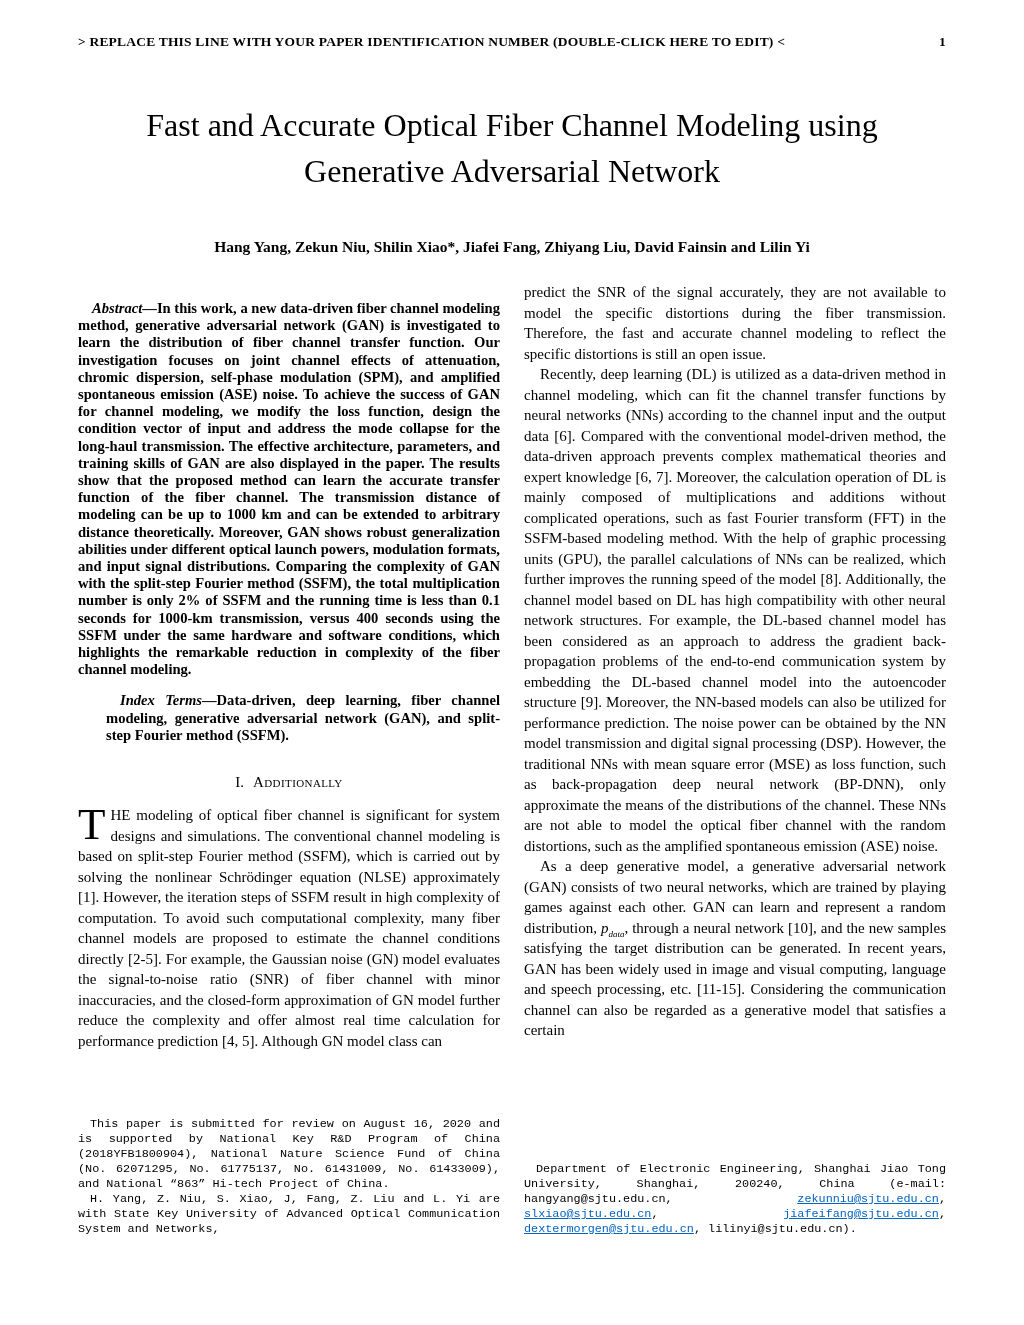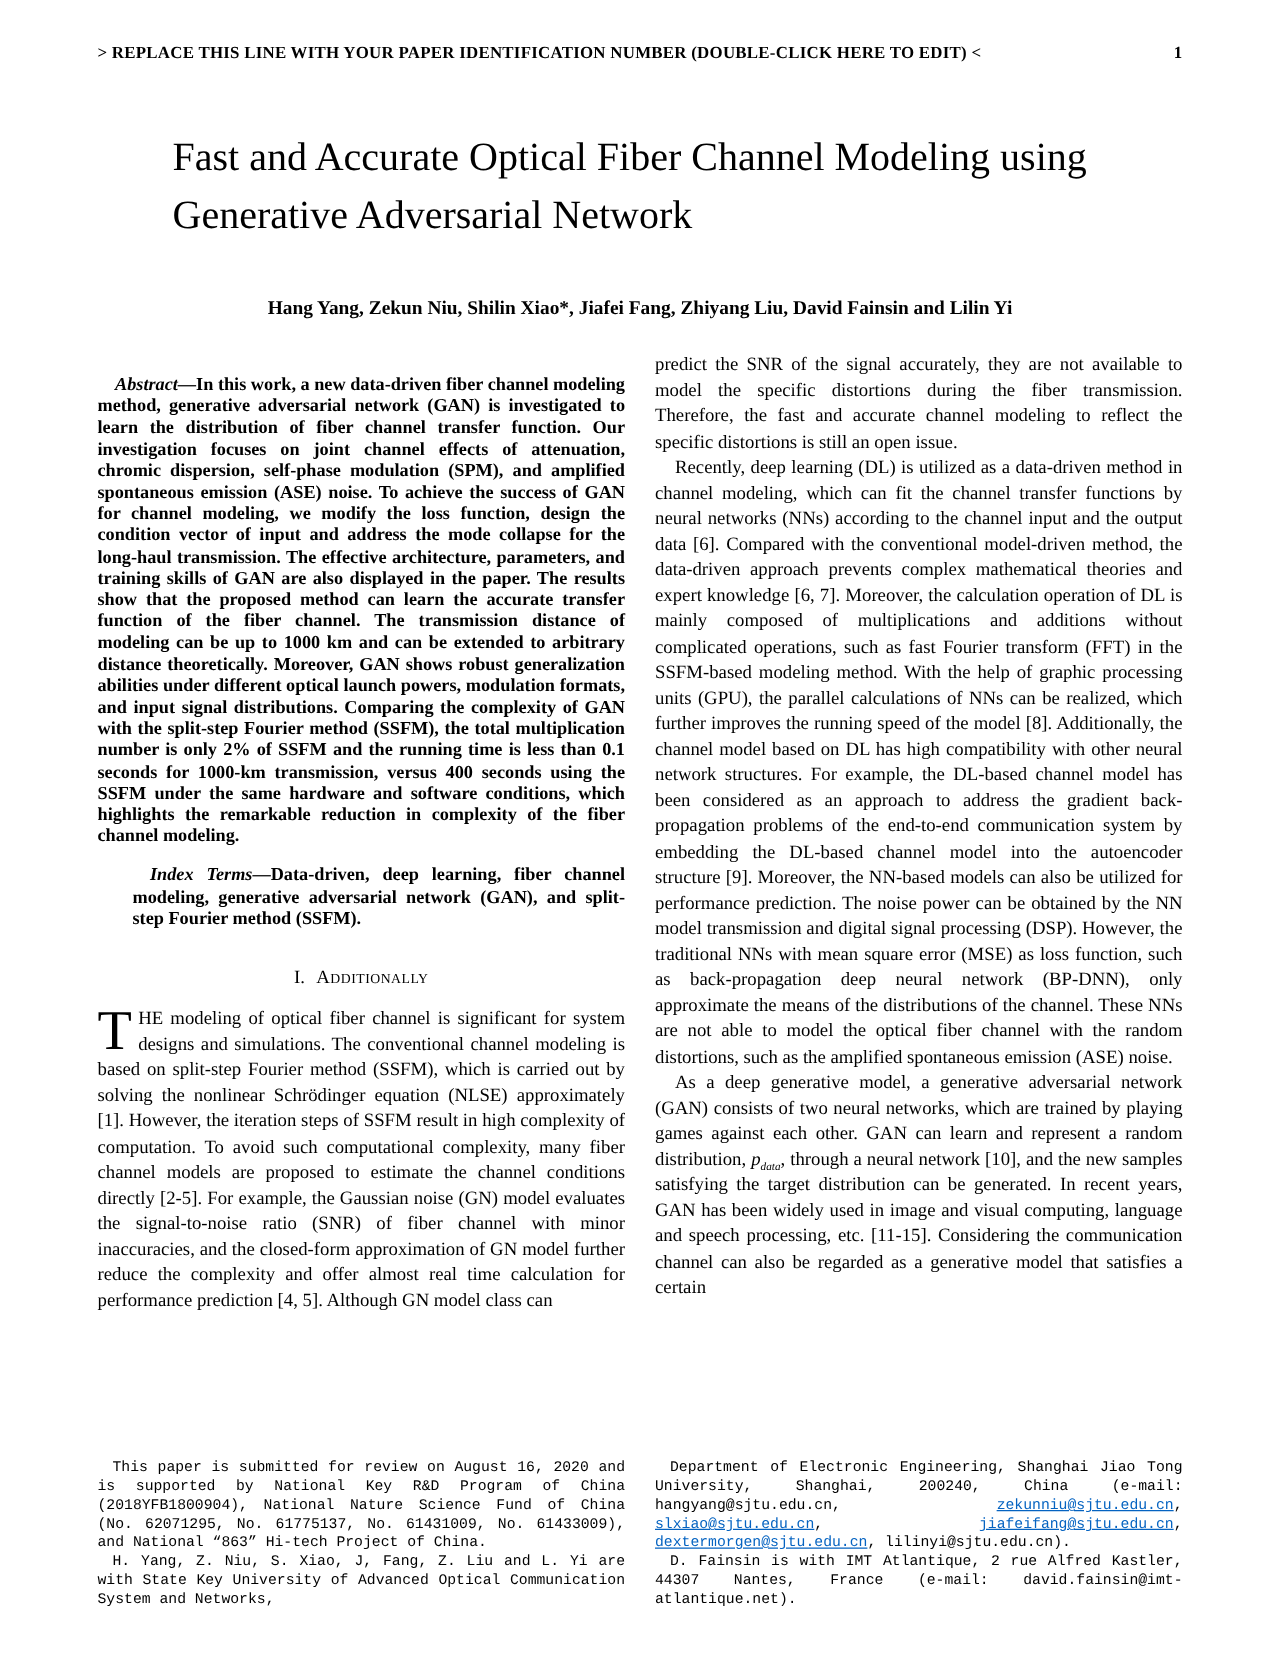--- a/index.html
+++ b/index.html
@@ -2,31 +2,32 @@
 <html><head>
 <meta charset="utf-8">
 <style>
   * { margin: 0; padding: 0; box-sizing: border-box; }
   html, body { background: #e8e8e8; }
   body { font-family: "Liberation Serif", "DejaVu Serif", serif; color: #000; }
   .page {
     width: 1024px; height: 1325px;
     background: #ffffff;
     margin: 0 auto;
-    padding: 34px 78px 38px 78px;
+    padding: 34px 78px 88px 78px;
     display: flex; flex-direction: column;
     position: relative;
   }
   .running-header {
     display: flex; justify-content: space-between; align-items: baseline;
     font-weight: bold; font-size: 13.5px; letter-spacing: 0.2px;
   }
   .running-header .pagenum { padding-left: 20px; }
   h1.title {
     margin-top: 52px;
+    text-align: center;
     font-size: 32px; font-weight: 400; line-height: 46px;
     padding: 0 60px;
   }
   .authors {
     margin-top: 44px;
     text-align: center;
     font-size: 15.5px; font-weight: bold;
   }
   .columns {
     margin-top: 26px;
@@ -96,18 +97,17 @@
       </div>
     </div>
 
     <div class="col">
       <p class="body-p noindent">predict the SNR of the signal accurately, they are not available to model the specific distortions during the fiber transmission. Therefore, the fast and accurate channel modeling to reflect the specific distortions is still an open issue.</p>
       <p class="body-p">Recently, deep learning (DL) is utilized as a data-driven method in channel modeling, which can fit the channel transfer functions by neural networks (NNs) according to the channel input and the output data [6]. Compared with the conventional model-driven method, the data-driven approach prevents complex mathematical theories and expert knowledge [6, 7]. Moreover, the calculation operation of DL is mainly composed of multiplications and additions without complicated operations, such as fast Fourier transform (FFT) in the SSFM-based modeling method. With the help of graphic processing units (GPU), the parallel calculations of NNs can be realized, which further improves the running speed of the model [8]. Additionally, the channel model based on DL has high compatibility with other neural network structures. For example, the DL-based channel model has been considered as an approach to address the gradient back-propagation problems of the end-to-end communication system by embedding the DL-based channel model into the autoencoder structure [9]. Moreover, the NN-based models can also be utilized for performance prediction. The noise power can be obtained by the NN model transmission and digital signal processing (DSP). However, the traditional NNs with mean square error (MSE) as loss function, such as back-propagation deep neural network (BP-DNN), only approximate the means of the distributions of the channel. These NNs are not able to model the optical fiber channel with the random distortions, such as the amplified spontaneous emission (ASE) noise.</p>
       <p class="body-p"><span>As a deep generative model, a generative adversarial network (GAN) consists of two neural networks, which are trained by playing games against each other. GAN can learn and represent a random distribution, </span><span class="var">p</span><sub class="varsub">data</sub><span>, through a neural network [10], and the new samples satisfying the target distribution can be generated. In recent years, GAN has been widely used in image and visual computing, language and speech processing, etc. [11-15]. Considering the communication channel can also be regarded as a generative model that satisfies a certain</span></p>
 
       <div class="footnote">
         <p class="fn-p"><span>Department of Electronic Engineering, Shanghai Jiao Tong University, Shanghai, 200240, China (e-mail: hangyang@sjtu.edu.cn, </span><a class="email-link" href="#">zekunniu@sjtu.edu.cn</a><span>, </span><a class="email-link" href="#">slxiao@sjtu.edu.cn</a><span>, </span><a class="email-link" href="#">jiafeifang@sjtu.edu.cn</a><span>, </span><a class="email-link" href="#">dextermorgen@sjtu.edu.cn</a><span>, lilinyi@sjtu.edu.cn).</span></p>
-        <p class="fn-p">D. Fainsin is with IMT Atlantique, 2 rue Alfred Kastler, 44307 Nantes, France (e-mail: david.fainsin@imt-atlantique.net).</p>
       </div>
     </div>
 
   </div>
 </div>
 
 </body></html>

